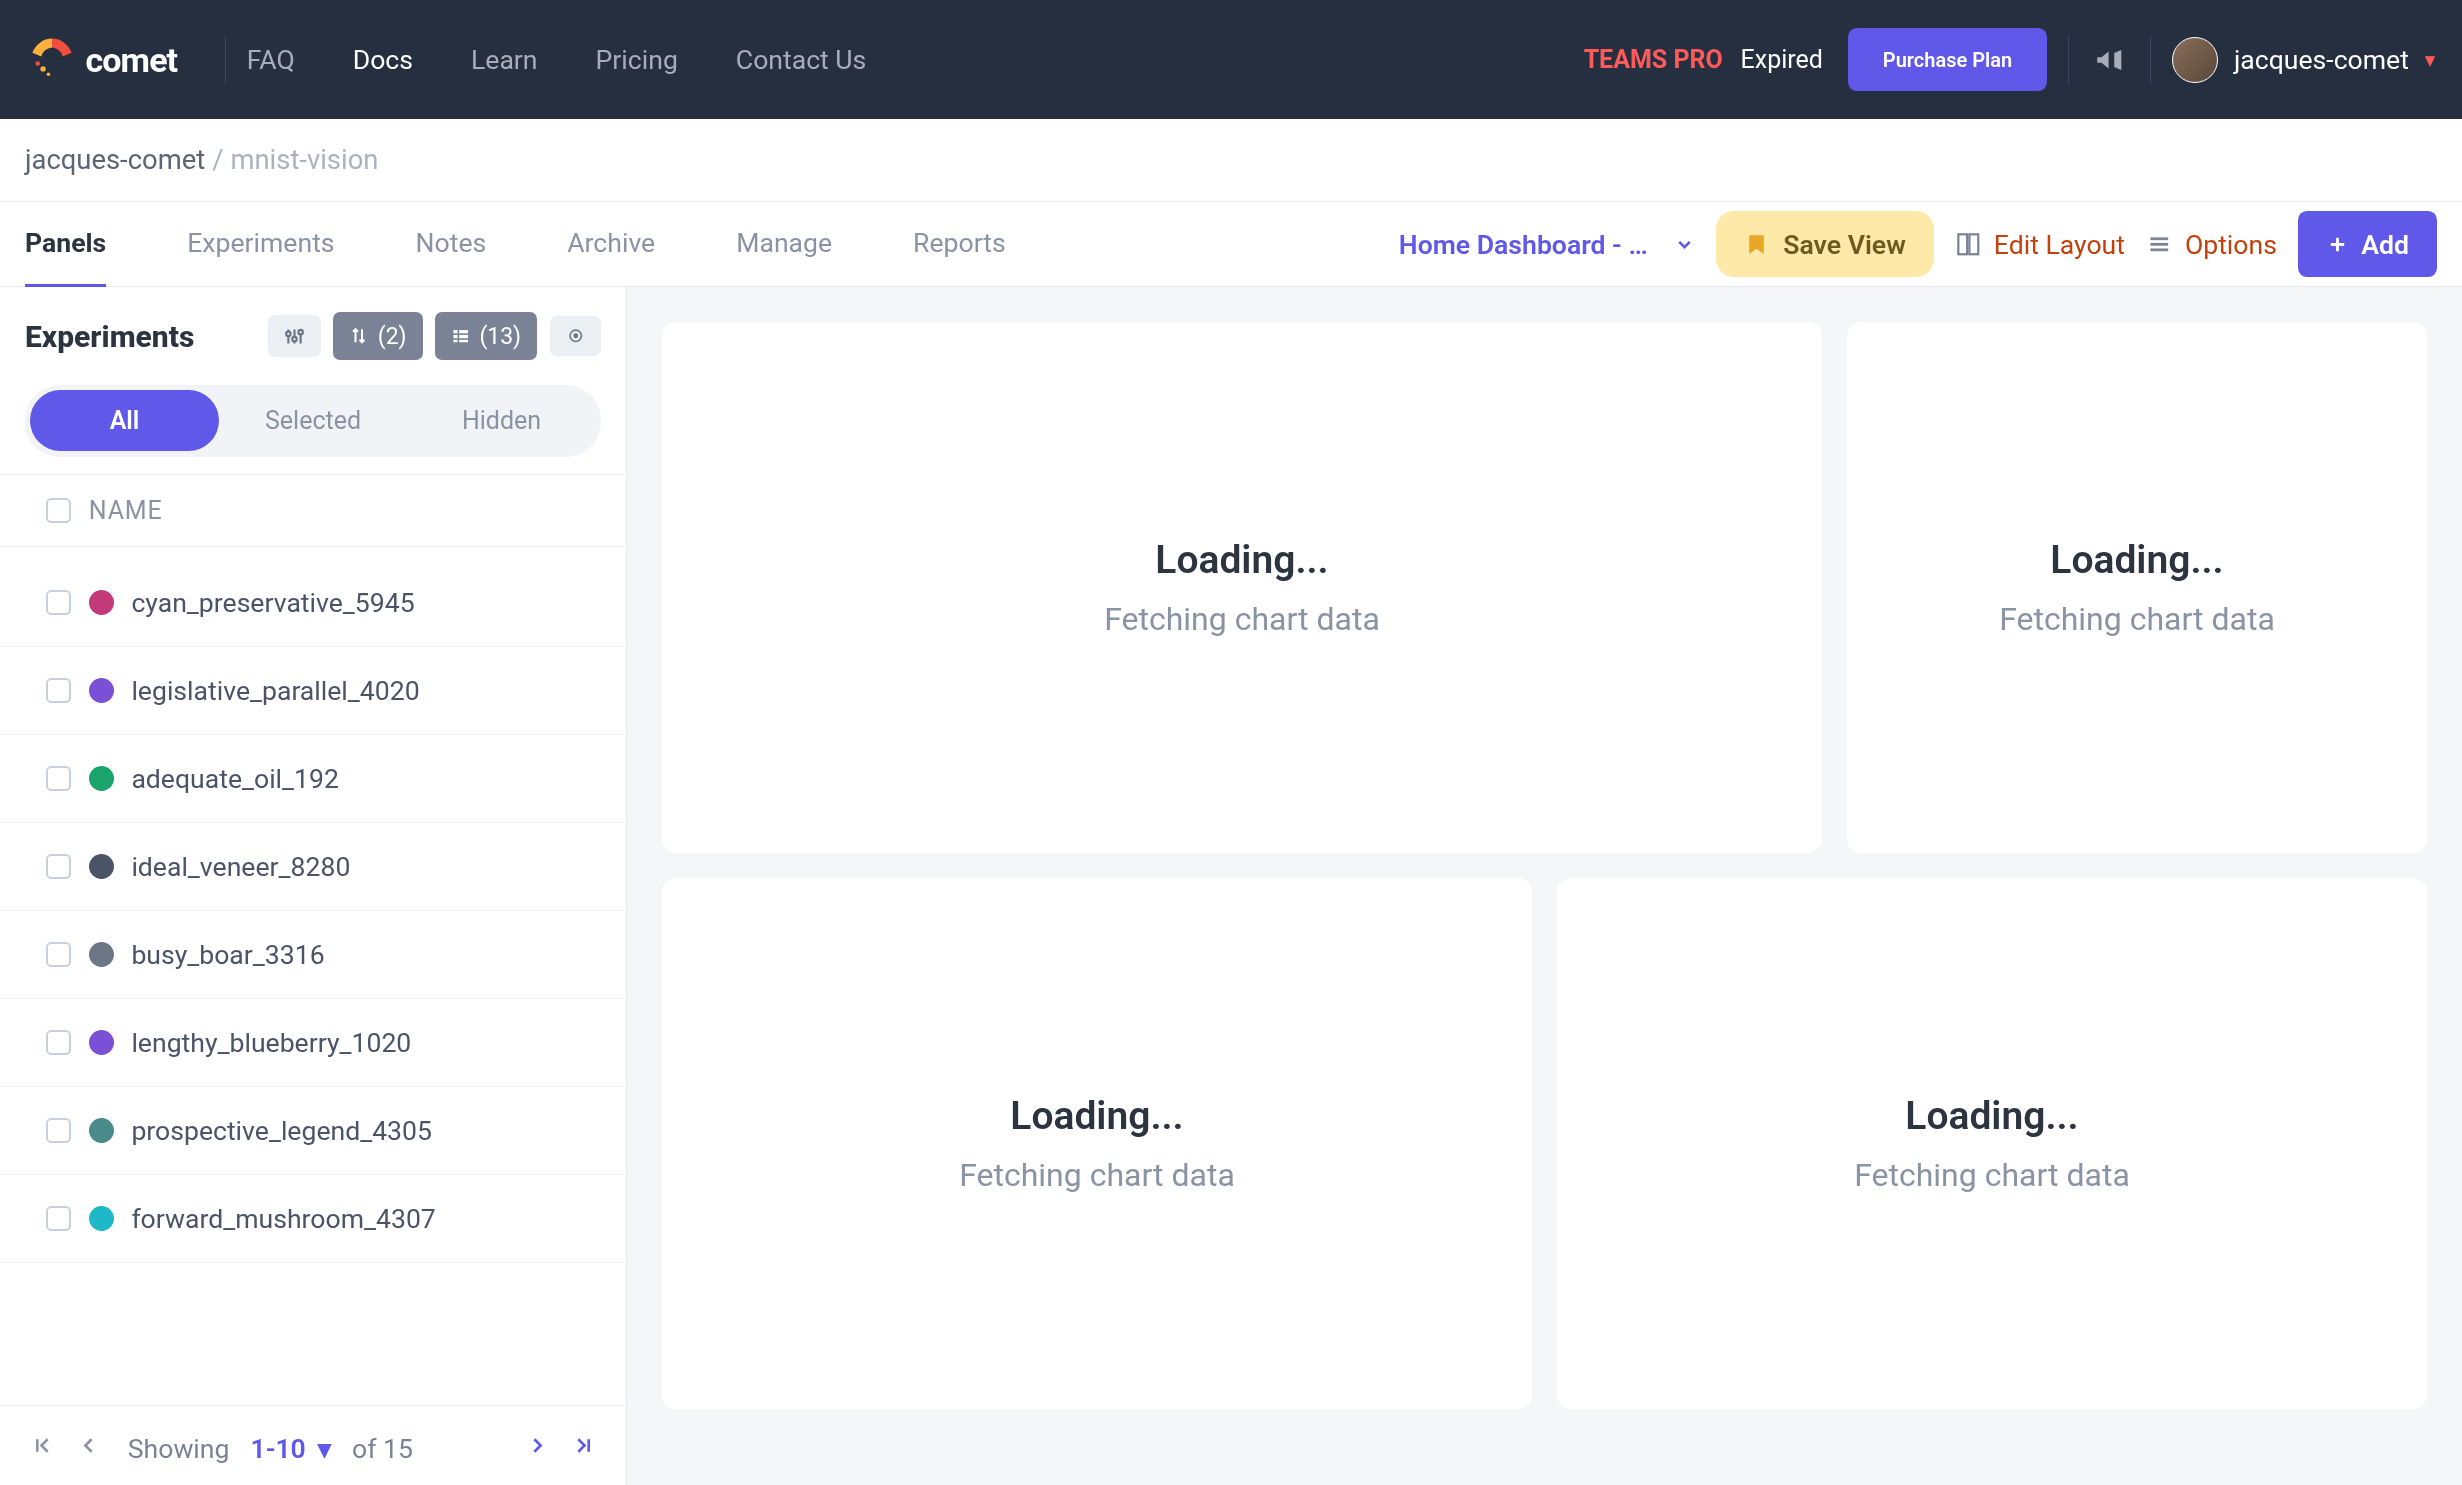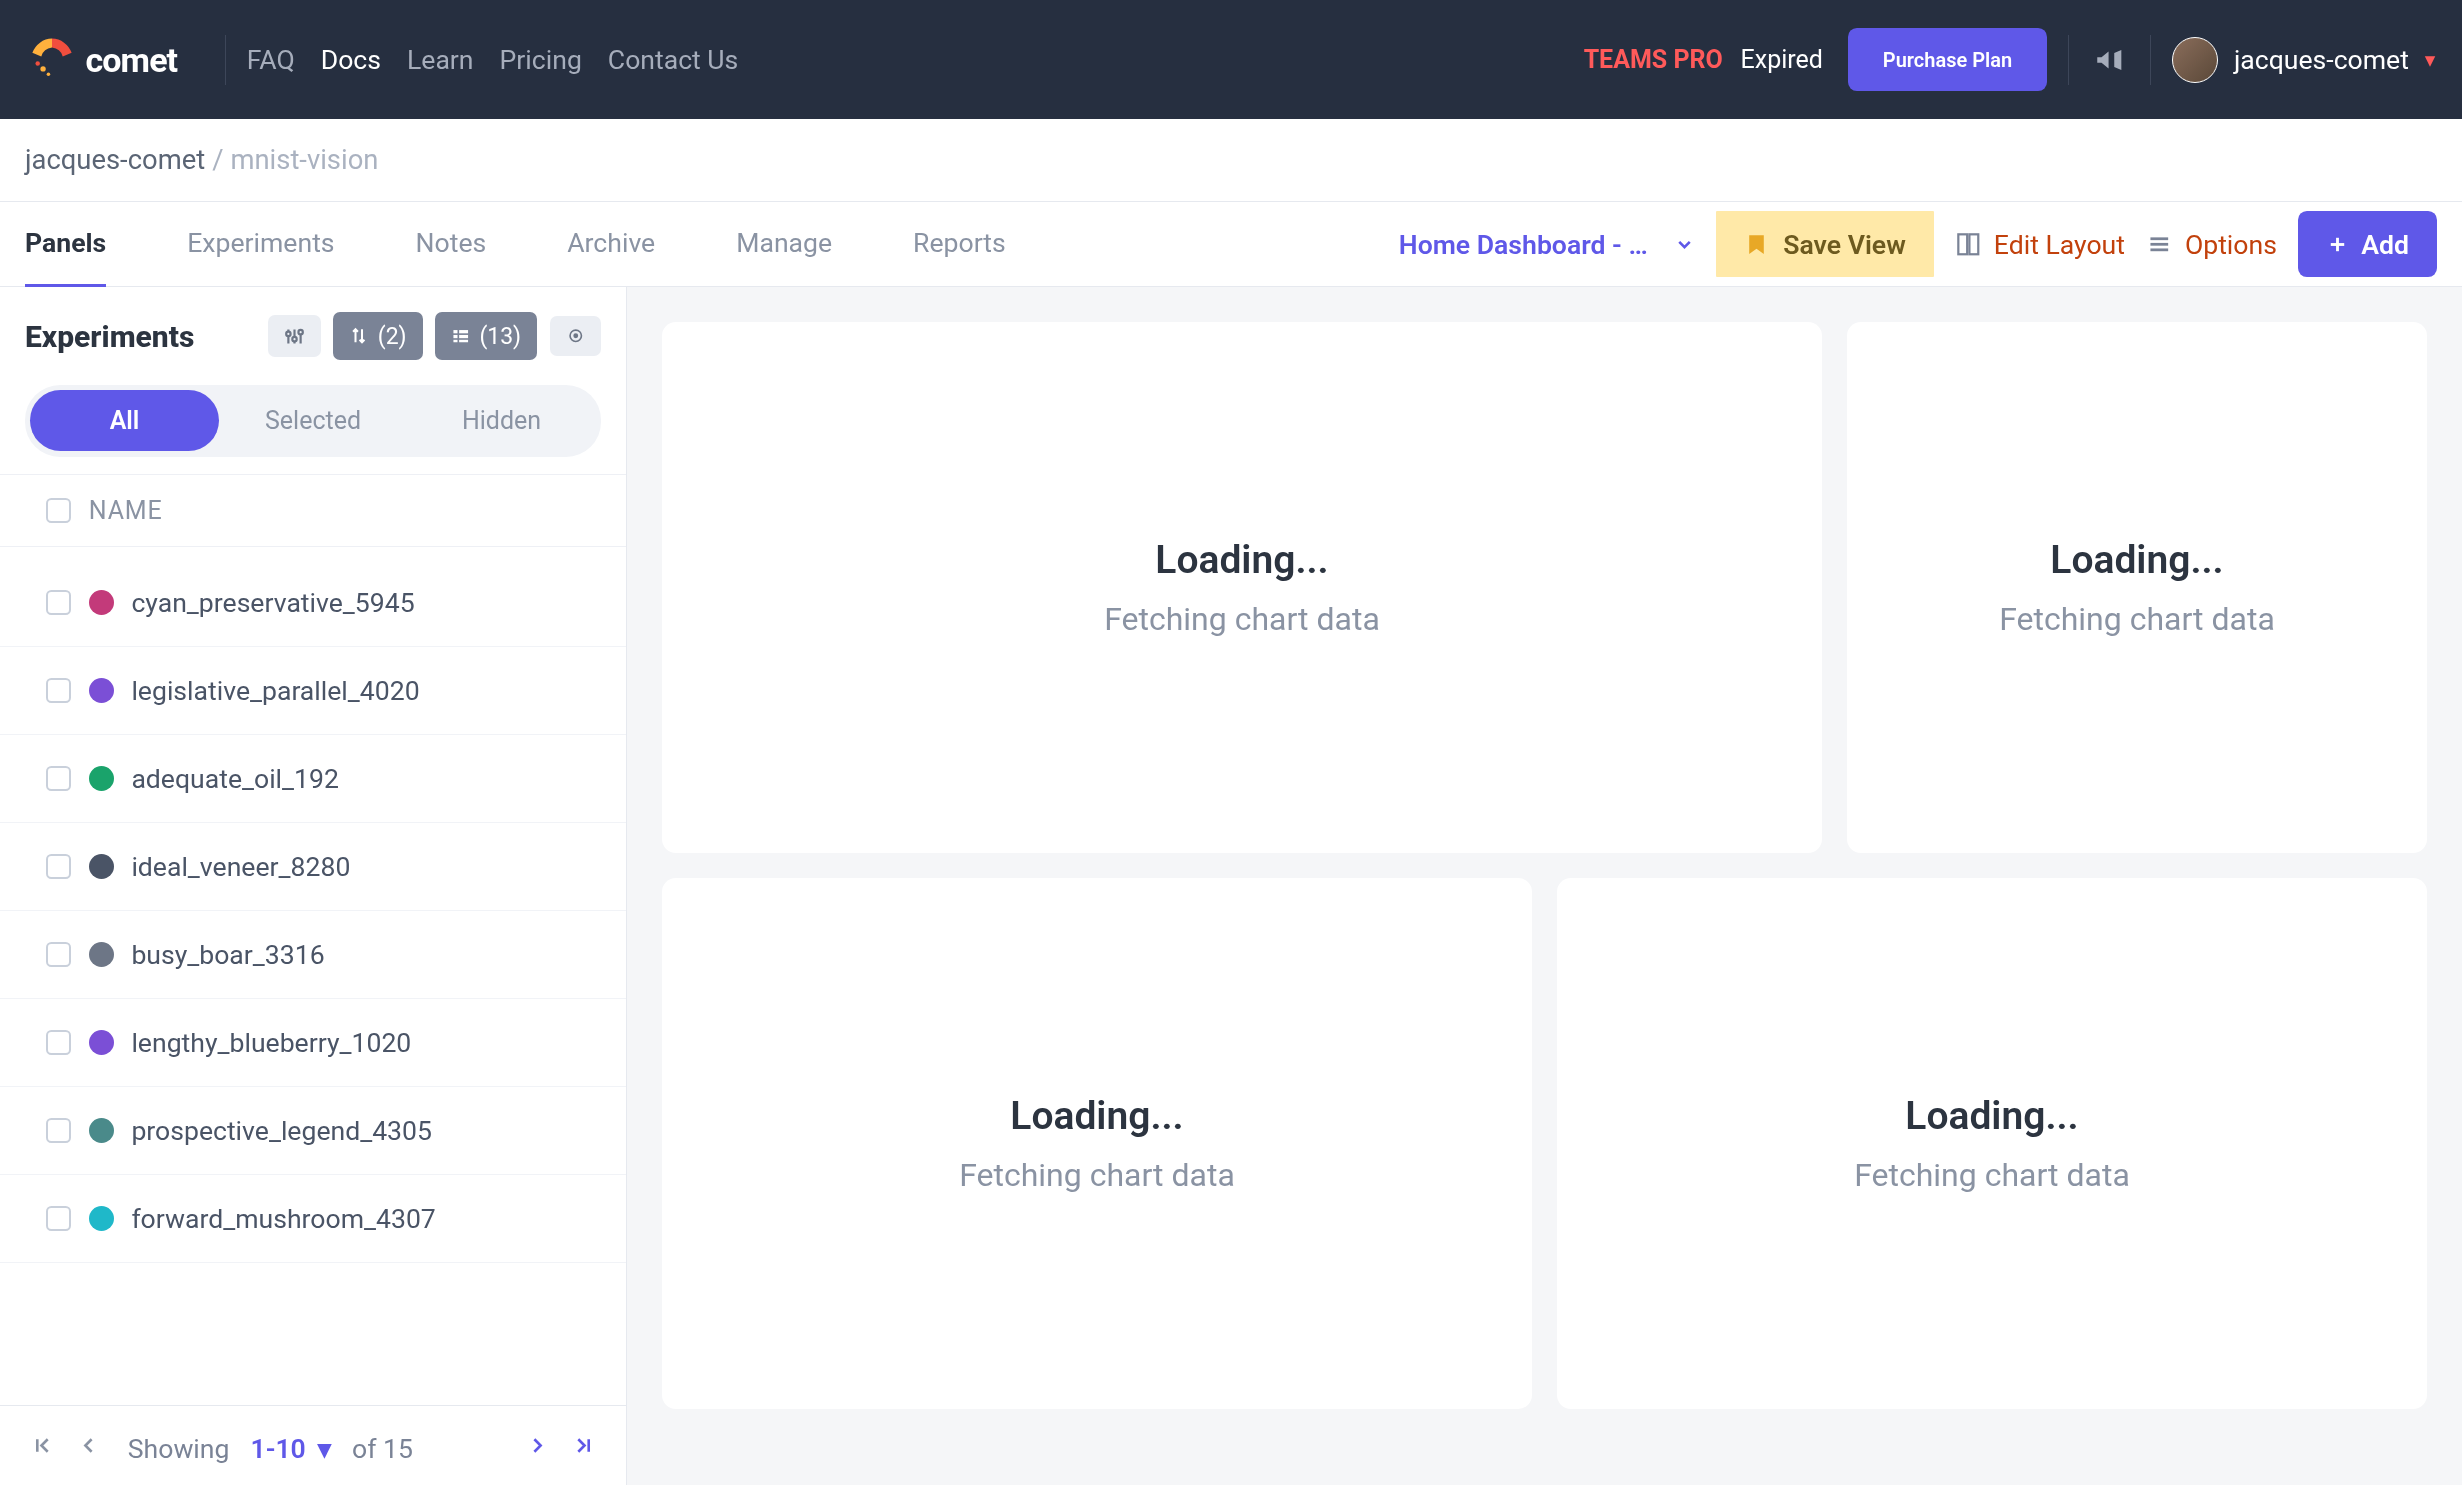--- a/index.html
+++ b/index.html
@@ -2,21 +2,21 @@
 <html style="font-size:14px"><head>
 <meta charset="utf-8">
 <style>
 * { margin:0; padding:0; box-sizing:border-box; font-family:-apple-system,BlinkMacSystemFont,'Segoe UI',Roboto,sans-serif; }
 body { background:#f5f6f8; color:#2c3440; width:2462px; height:1485px; overflow:hidden; }
 .header { background:#262f40; height:119px; display:flex; align-items:center; padding:0 26.6px; }
 .logo { display:flex; align-items:center; gap:8.9px; margin-right:26.6px; }
 .logo-mark { width:50px; height:50px; position:relative; }
 .logo-text { color:#fff; font-size:34px; font-weight:700; letter-spacing:-0.9px; }
 .vdiv { width:0.9px; height:50px; background:#3d4659; margin:0 21px; }
-.nav { display:flex; gap:26px; }
+.nav { display:flex; gap:58px; }
 .nav a { color:#a6adbb; font-size:26.6px; text-decoration:none; }
 .nav a.active-nav { color:#fff; }
 .header-right { margin-left:auto; display:flex; align-items:center; }
 .teams-pro { color:#ff5a5a; font-size:25px; font-weight:700; margin-right:17.7px; }
 .expired { color:#fff; font-size:25px; margin-right:25px; }
 .btn-purchase { background:#5f58e8; color:#fff; font-size:20px; font-weight:600; padding:19.5px 35px; border-radius:8.9px; border:none; cursor:pointer; }
 .announce-icon { display:flex; align-items:center; justify-content:center; width:39px; height:39px; color:#a6adbb; }
 .user-area { display:flex; align-items:center; gap:16px; cursor:pointer; }
 .avatar { width:46px; height:46px; border-radius:50%; background:linear-gradient(135deg,#8a6d5b,#5a4838); border:1.8px solid #fff; }
 .username { color:#fff; font-size:26.6px; }
@@ -25,21 +25,21 @@
 .bc-user { color:#5b6575; }
 .bc-sep { color:#aab2c0; }
 .bc-project { color:#aab2c0; }
 .subnav { background:#fff; display:flex; align-items:center; padding:0 25px; height:85px; border-bottom:0.9px solid #e6e9ef; }
 .subnav-tabs { display:flex; gap:81px; }
 .subnav-tab { font-size:26.6px; color:#8a93a3; cursor:pointer; padding:26.6px 0; border-bottom:4.4px solid transparent; }
 .subnav-tab.active { color:#2c3440; font-weight:700; border-bottom-color:#5f58e8; }
 .subnav-right { margin-left:auto; display:flex; align-items:center; gap:21px; }
 .dash-select { color:#5f58e8; font-size:26.6px; font-weight:600; display:flex; align-items:center; gap:26.6px; cursor:pointer; }
 .chev-blue { display:inline-block; }
-.btn-save-view { background:#ffe9a8; color:#6d5a1f; font-size:26.6px; font-weight:600; padding:17.7px 28px; border-radius:1px; border:none; display:flex; align-items:center; gap:14px; cursor:pointer; }
+.btn-save-view { background:#ffe9a8; color:#6d5a1f; font-size:26.6px; font-weight:600; padding:17.7px 28px; border-radius:18px; border:none; display:flex; align-items:center; gap:14px; cursor:pointer; }
 .action-link { color:#c2410c; font-size:26.6px; display:flex; align-items:center; gap:12.4px; cursor:pointer; }
 .btn-add { background:#5f58e8; color:#fff; font-size:26.6px; font-weight:600; padding:17.7px 28px; border-radius:8.9px; border:none; display:flex; align-items:center; gap:12.4px; cursor:pointer; }
 .content { display:flex; height:calc(100% - 119px - 78px - 85px); }
 .sidebar { width:627px; background:#fff; border-right:0.9px solid #e6e9ef; display:flex; flex-direction:column; }
 .side-head { padding:25px; display:flex; align-items:center; gap:12.4px; }
 .side-title { font-size:30px; font-weight:800; color:#2c3440; margin-right:auto; }
 .chip { background:#ebeef3; border-radius:7px; padding:10.6px 16px; color:#6d7686; font-size:23px; display:flex; align-items:center; gap:8.9px; cursor:pointer; }
 .chip.dark { background:#7a8396; color:#fff; }
 .seg { margin:0 25px 17.7px; background:#f1f3f7; border-radius:35px; display:flex; padding:5.3px; }
 .seg-btn { flex:1; text-align:center; padding:16px 0; border-radius:35px; font-size:25px; color:#8a93a3; cursor:pointer; }

